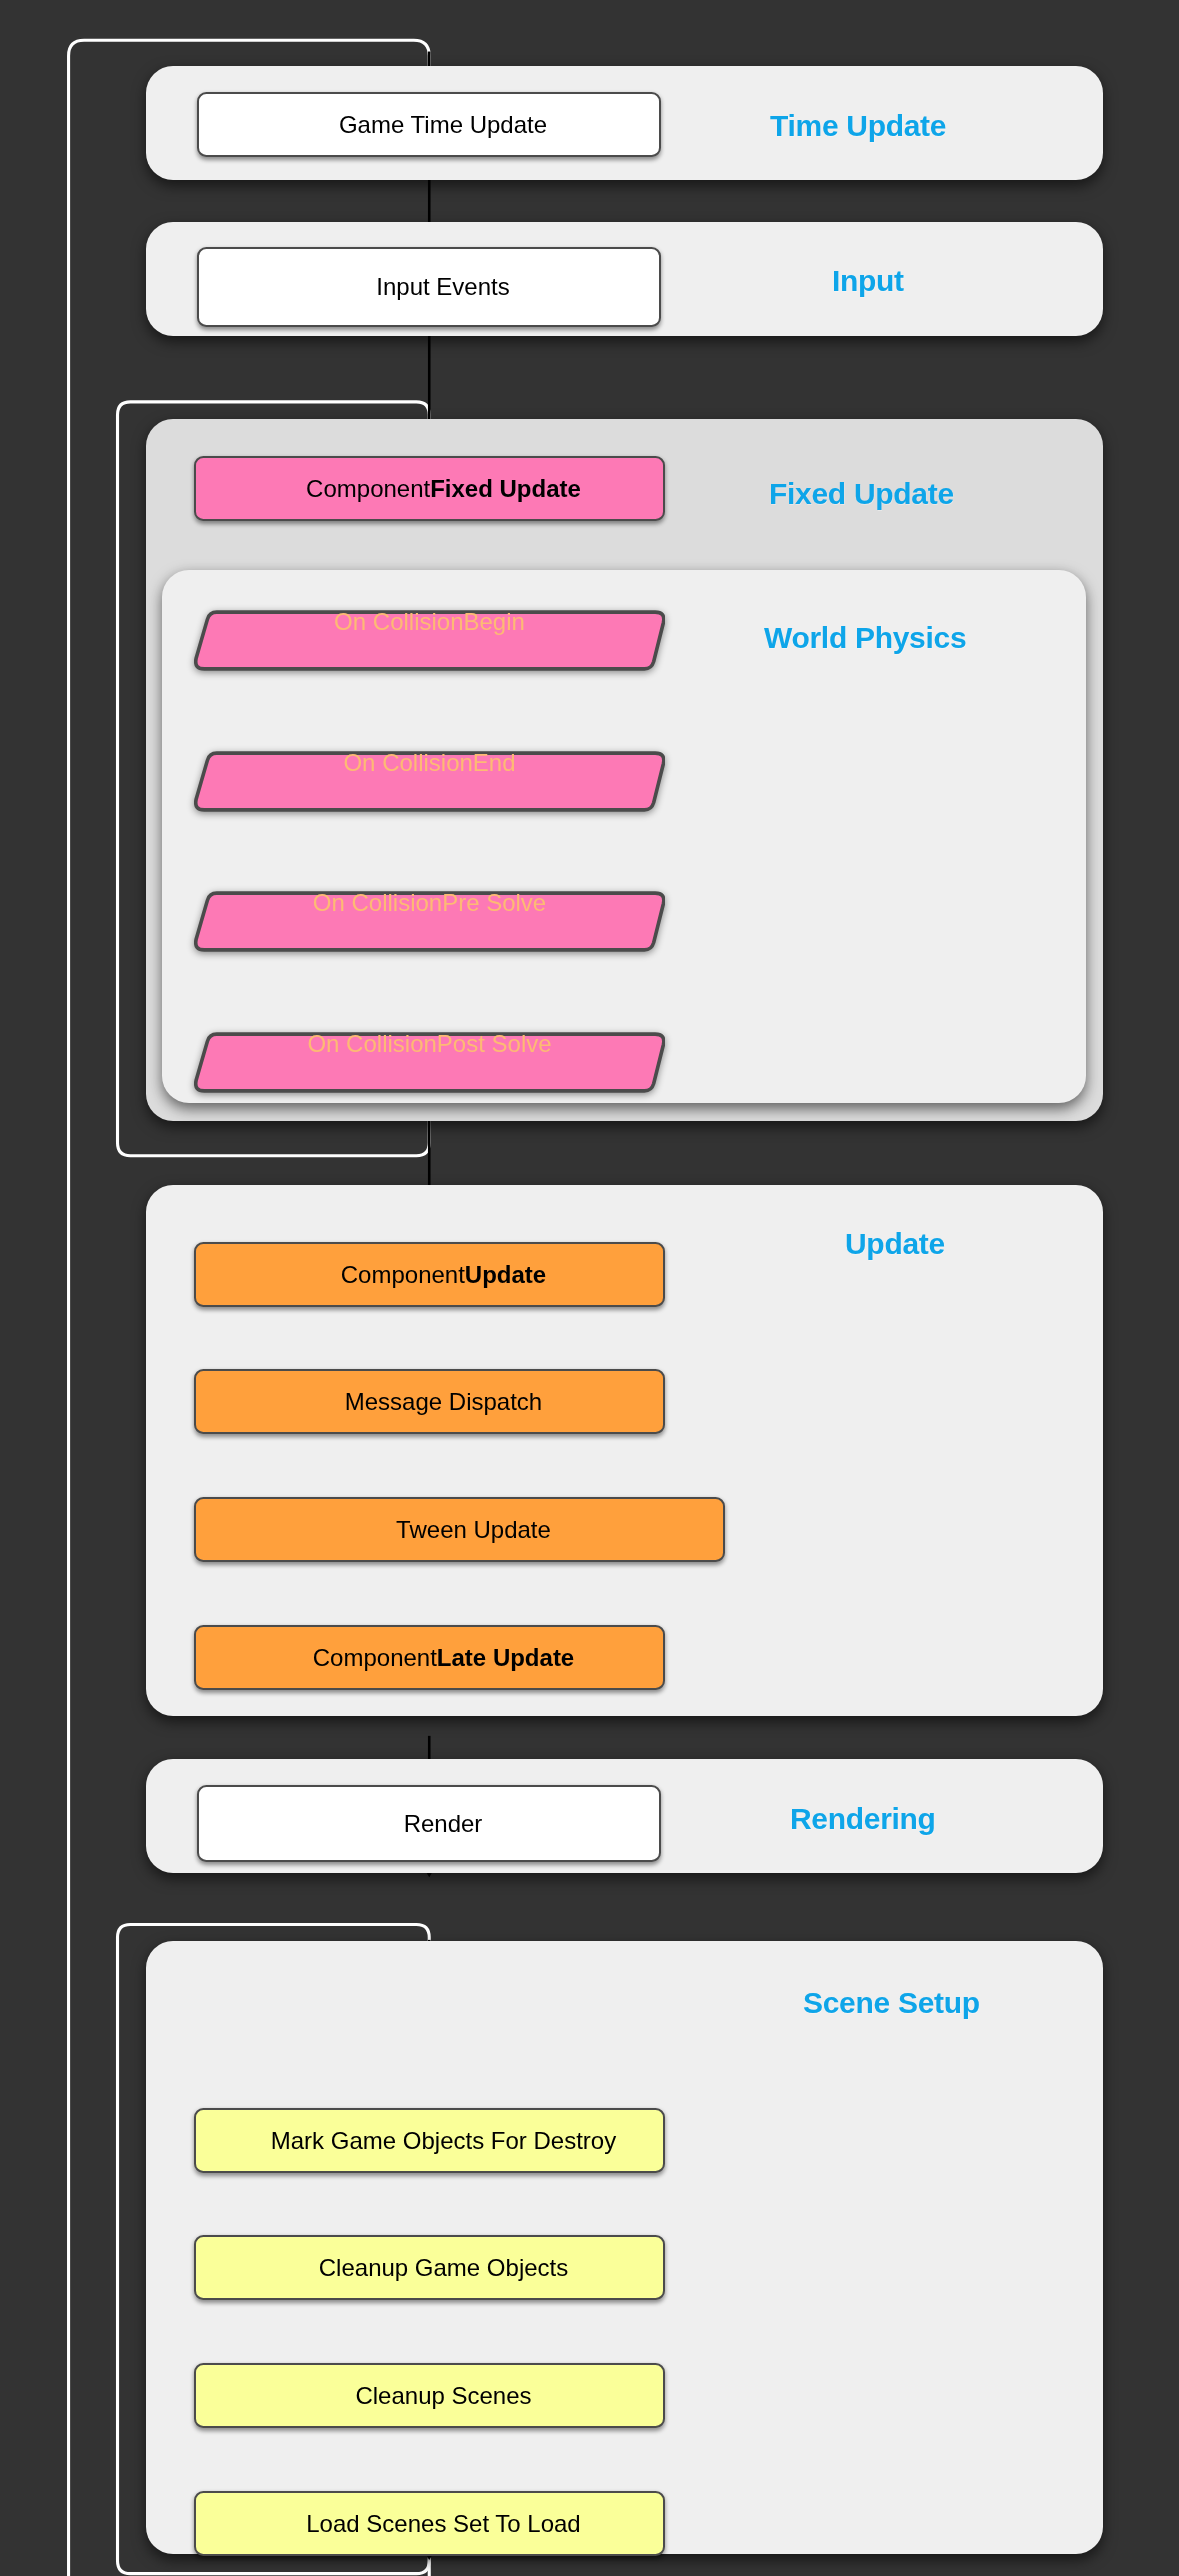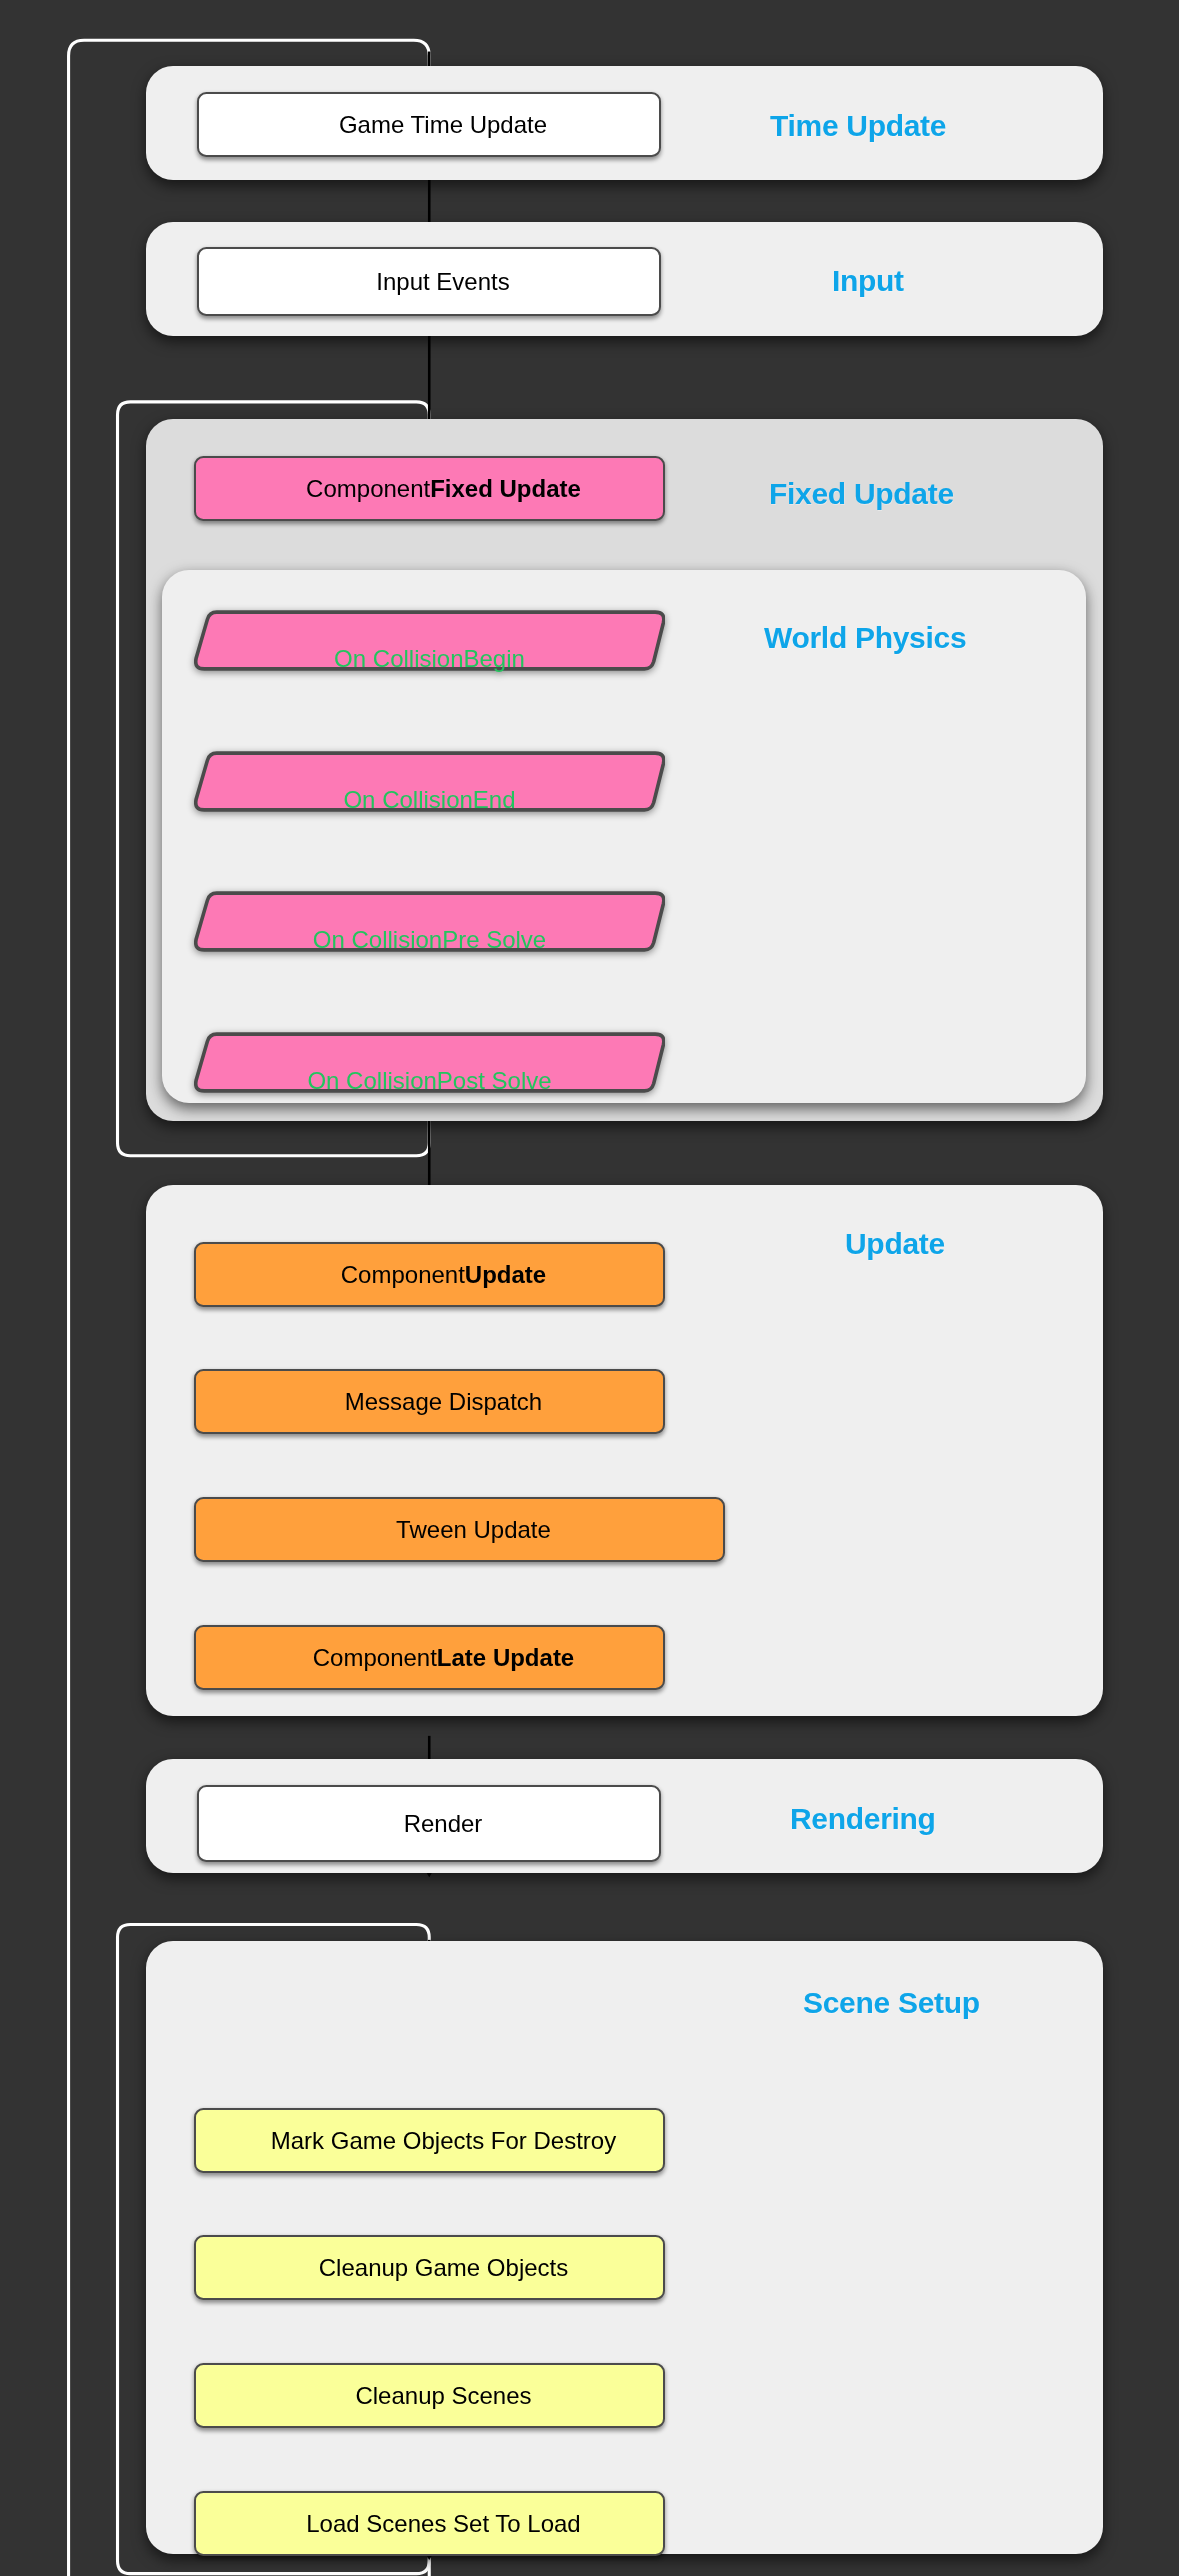--- a/index.html
+++ b/index.html
@@ -14,22 +14,22 @@
 
   .node{position:absolute;display:flex;align-items:center;justify-content:center;
         border:2.6px solid #4b4b4b;border-radius:9.3px;box-sizing:border-box;
         font-size:24px;color:#000;white-space:nowrap;box-shadow:0 2.6px 4.6px rgba(0,0,0,.42);padding-left:28px;}
   .node .pre{font-weight:400;}
   .node .em{font-weight:bold;}
 
   .sk-wrap{position:absolute;filter:drop-shadow(0 2.6px 3.6px rgba(0,0,0,.42));}
   .sk-wrap svg{display:block;}
   .sk-text{position:absolute;left:0;top:0;width:100%;height:100%;
-           display:flex;align-items:flex-end;justify-content:center;
-           font-size:24px;color:#22c55e;white-space:nowrap;}
+           display:flex;align-items:flex-start;justify-content:center;
+           font-size:24px;color:#fdba74;white-space:nowrap;}
 </style>
 </head>
 <body>
 
 <div id="stage">
 
   <svg id="wires" viewBox="0 0 2290 5345" xmlns="http://www.w3.org/2000/svg">
     <defs>
       <marker id="ah" markerWidth="9" markerHeight="9" refX="2.2" refY="4.5" orient="auto" markerUnits="strokeWidth">
         <path d="M0,0 L0,9 L7.5,4.5 z" fill="#000"></path>
@@ -132,21 +132,21 @@
   <div class="panel-label" style="left:790px;top:1802px;">Rendering</div>
 
   <div class="panel" style="left:146px;top:1941px;width:957px;height:613px;background:#efefef;"></div>
   <div class="panel-label" style="left:803px;top:1986px;">Scene Setup</div>
 
   <div class="node" style="left:197px;top:92px;width:464px;height:65px;background:#ffffff;">
     <span class="pre">Game Time Update</span>
       <span class="em"></span>
   </div>
 
-  <div class="node" style="left:197px;top:247px;width:464px;height:69px;background:#ffffff;">
+  <div class="node" style="left:197px;top:247px;width:464px;height:80px;background:#ffffff;">
     <span class="pre">Input Events</span>
       <span class="em"></span>
   </div>
 
   <div class="node" style="left:194px;top:456px;width:471px;height:65px;background:#fd79b5;">
     <span class="pre">Component </span>
       <span class="em">Fixed Update</span>
   </div>
 
   <div class="sk-wrap" style="left:194px;top:608px;width:471px;height:65px;">

